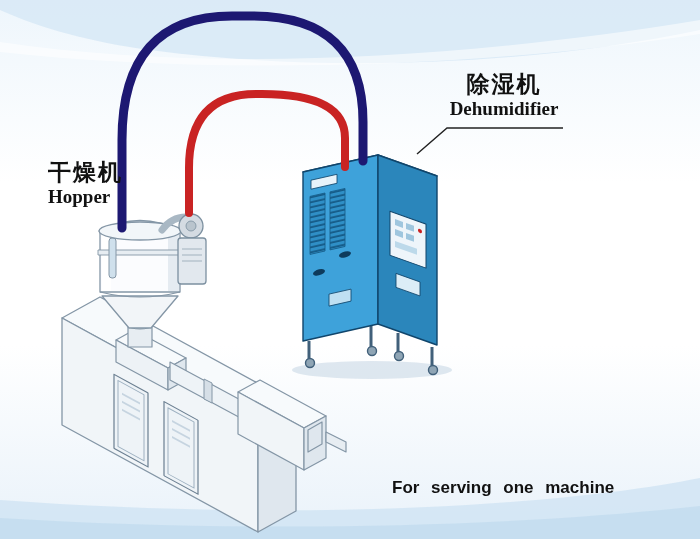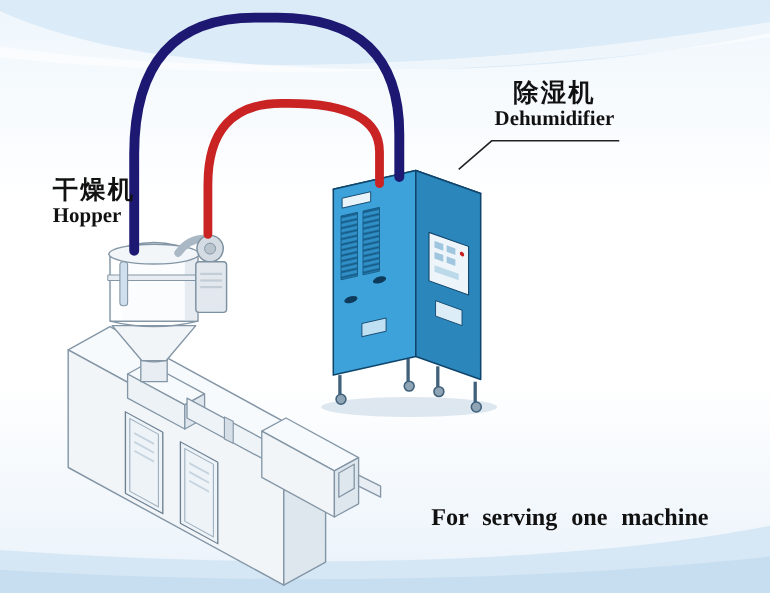--- a/index.html
+++ b/index.html
@@ -9,21 +9,21 @@
     background:linear-gradient(180deg,#eef6fc 0%,#ffffff 34%,#ffffff 64%,#e9f2fa 100%);
   }
   .stage svg{position:absolute;left:0;top:0;width:700px;height:539px;}
   .label{position:absolute;z-index:5;line-height:1.12;}
   .label .cn{font-weight:700;font-size:23px;letter-spacing:2px;}
   .label .en{font-weight:700;font-size:19px;font-family:"Liberation Serif",serif;}
   .hopper-label{left:48px;top:160px;width:130px;}
   .dehum-label{left:434px;top:72px;width:140px;text-align:center;}
   .caption{left:386px;top:458px;width:270px;}
   .caption .cn{font-size:27px;font-weight:700;letter-spacing:1px;}
-  .caption .en{font-family:Liberation Serif, serif;font-weight:700;font-size:22px;word-spacing:7px;margin-top:0;margin-left:6px;}
+  .caption .en{font-family:Liberation Sans, sans-serif;font-weight:700;font-size:17px;word-spacing:7px;margin-top:20px;margin-left:6px;}
 </style>
 </head>
 <body>
 
 <div class="stage">
 
   <svg viewBox="0 0 700 539" aria-hidden="true">
     <defs>
       <pattern id="slats" width="8" height="5" patternUnits="userSpaceOnUse">
         <rect width="8" height="5" fill="#2f8fc6"></rect>

